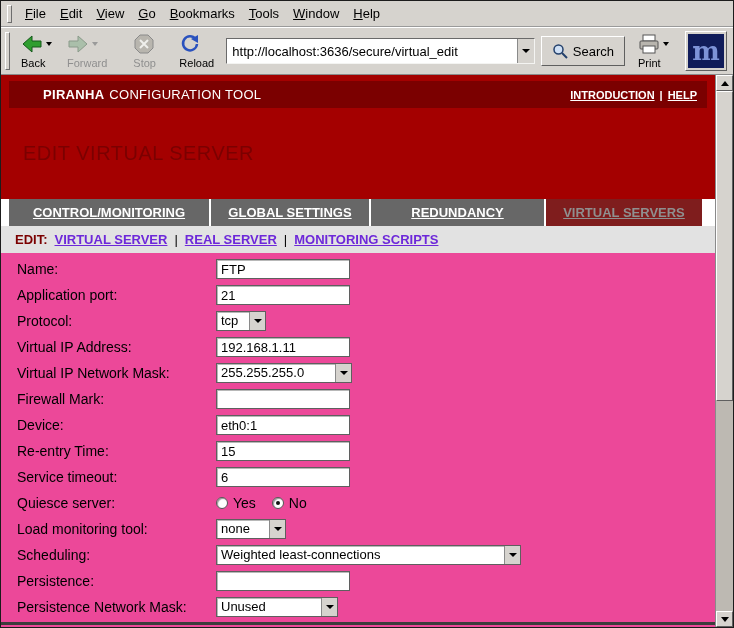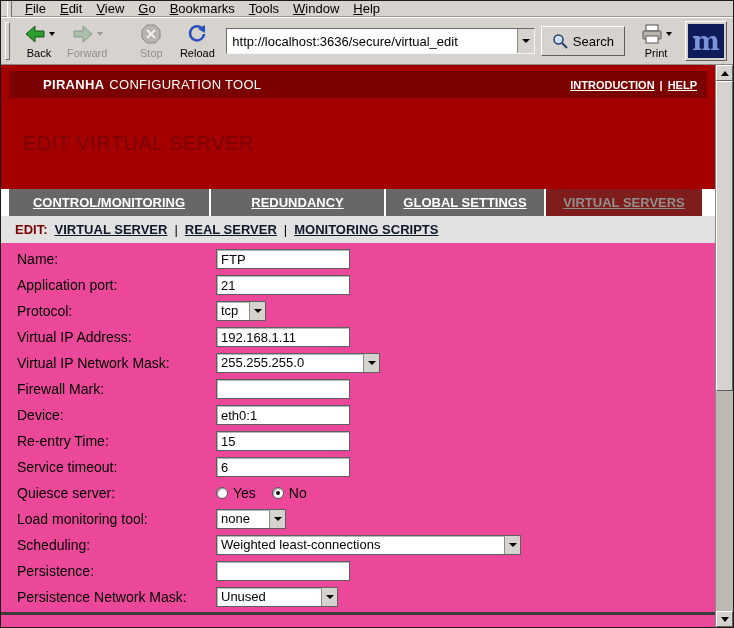--- a/index.html
+++ b/index.html
@@ -3,31 +3,31 @@
 <meta charset="utf-8">
 <style>
   * { margin:0; padding:0; box-sizing:border-box; }
   html,body { width:734px; height:628px; overflow:hidden; }
   body { font-family:"Liberation Sans", sans-serif; background:#d6d3ce; position:relative; }
 
   .window { position:absolute; inset:0; border:1px solid #1c1c1c; background:#d6d3ce;
             display:flex; flex-direction:column; overflow:hidden; }
 
   
-  .menubar { height:16px; display:flex; align-items:center; padding-left:6px;
+  .menubar { height:26px; display:flex; align-items:center; padding-left:6px;
              background:#d6d3ce; border-bottom:1px solid #9a9a9a; }
   .grippy { width:5px; height:18px; margin-right:6px; background:#d6d3ce;
             border:1px solid; border-color:#ffffff #6e6e6e #6e6e6e #ffffff; }
   .menu-item { padding:2px 7px; font-size:13px; color:#000; cursor:default; }
   .menu-item u { text-decoration:underline; }
 
   
   .toolbar { height:48px; display:flex; align-items:center; padding:2px 6px 2px 4px;
              border-top:1px solid #ffffff; border-bottom:1px solid #8a8a8a; background:#d6d3ce; }
-  .tbtn { display:flex; flex-direction:column; align-items:center; justify-content:center;
+  .tbtn { display:flex; flex-direction:column; align-items:flex-start; justify-content:center;
           min-width:46px; height:44px; font-size:11px; color:#000; padding:1px 5px; }
   .tbtn.disabled { color:#8f8f8f; }
   .icon-row { display:flex; align-items:flex-start; height:24px; }
   .caret { width:0; height:0; border-left:3px solid transparent; border-right:3px solid transparent;
            border-top:4px solid #000; margin-left:3px; margin-top:9px; }
   .tbtn.disabled .caret { border-top-color:#9a9a9a; }
   .tb-gap { width:16px; }
 
   .urlbox { flex:1; display:flex; align-items:stretch; height:26px; background:#fff;
             border:1px solid; border-color:#6a6a6a #f4f4f2 #f4f4f2 #6a6a6a; margin:0 6px; }
@@ -65,21 +65,21 @@
   .tabs { display:flex; margin-top:34px; background:#ffffff; height:27px; gap:2px; padding-left:8px; }
   .tab { background:#676767; color:#ffffff; font-weight:bold; font-size:13px;
          display:flex; align-items:center; justify-content:center;
          text-decoration:underline; cursor:pointer; white-space:nowrap; }
   .tab.active { background:#7f1d1d; color:#8f8f8f; }
   .tabs-fill { flex:1; background:#ffffff; }
 
   .subnav { height:27px; background:#e2e2e2; display:flex; align-items:center;
             padding-left:14px; font-size:13px; font-weight:bold; gap:7px; }
   .subnav .prefix { color:#7b0000; }
-  .snlink { color:#0f172a; text-decoration:underline; cursor:pointer; }
+  .snlink { color:#6d28d9; text-decoration:underline; cursor:pointer; }
   .subnav .sep { color:#000; font-weight:normal; }
 
   .formarea { flex:1; background:#ec4899; padding-top:3px; overflow:hidden; }
   .frow { height:26px; display:flex; align-items:center; padding-left:16px; }
   .flabel { width:199px; font-size:14px; color:#000; flex:0 0 199px; }
 
   .tf { width:134px; height:20px; border:1px solid #5f5f5f; background:#fff;
         box-shadow:inset 1px 1px 0 #b8b8b8; font-size:13px; padding:0 4px;
         font-family:"Liberation Sans", sans-serif; outline:none; }
 
@@ -219,22 +219,22 @@
           <span class="hlink">INTRODUCTION</span>
           <span>|</span>
           <span class="hlink">HELP</span>
         </span>
       </div>
 
       <div class="page-title">EDIT VIRTUAL SERVER</div>
 
       <div class="tabs">
         <div class="tab" style="width:200px">CONTROL/MONITORING</div>
+        <div class="tab" style="width:158px">GLOBAL SETTINGS</div>
         <div class="tab" style="width:173px">REDUNDANCY</div>
-        <div class="tab" style="width:158px">GLOBAL SETTINGS</div>
         <div class="tab active" style="width:156px">VIRTUAL SERVERS</div>
         <div class="tabs-fill"></div>
       </div>
 
       <div class="subnav">
         <span class="prefix">EDIT:</span>
         <span class="snlink">VIRTUAL SERVER</span>
         <span class="sep">|</span>
         <span class="snlink">REAL SERVER</span>
         <span class="sep">|</span>
@@ -263,21 +263,21 @@
           </div>
         </div>
 
         <div class="frow">
           <span class="flabel">Virtual IP Address:</span>
           <input class="tf" type="text" value="192.168.1.11" style="">
         </div>
 
         <div class="frow">
           <span class="flabel">Virtual IP Network Mask:</span>
-          <div class="sel" style="width:164px">
+          <div class="sel" style="width:136px">
             <span class="sval">255.255.255.0</span>
             <span class="sbtn">
                 <span class="tri"></span>
               </span>
           </div>
         </div>
 
         <div class="frow">
           <span class="flabel">Firewall Mark:</span>
           <input class="tf" type="text" value="" style="">

